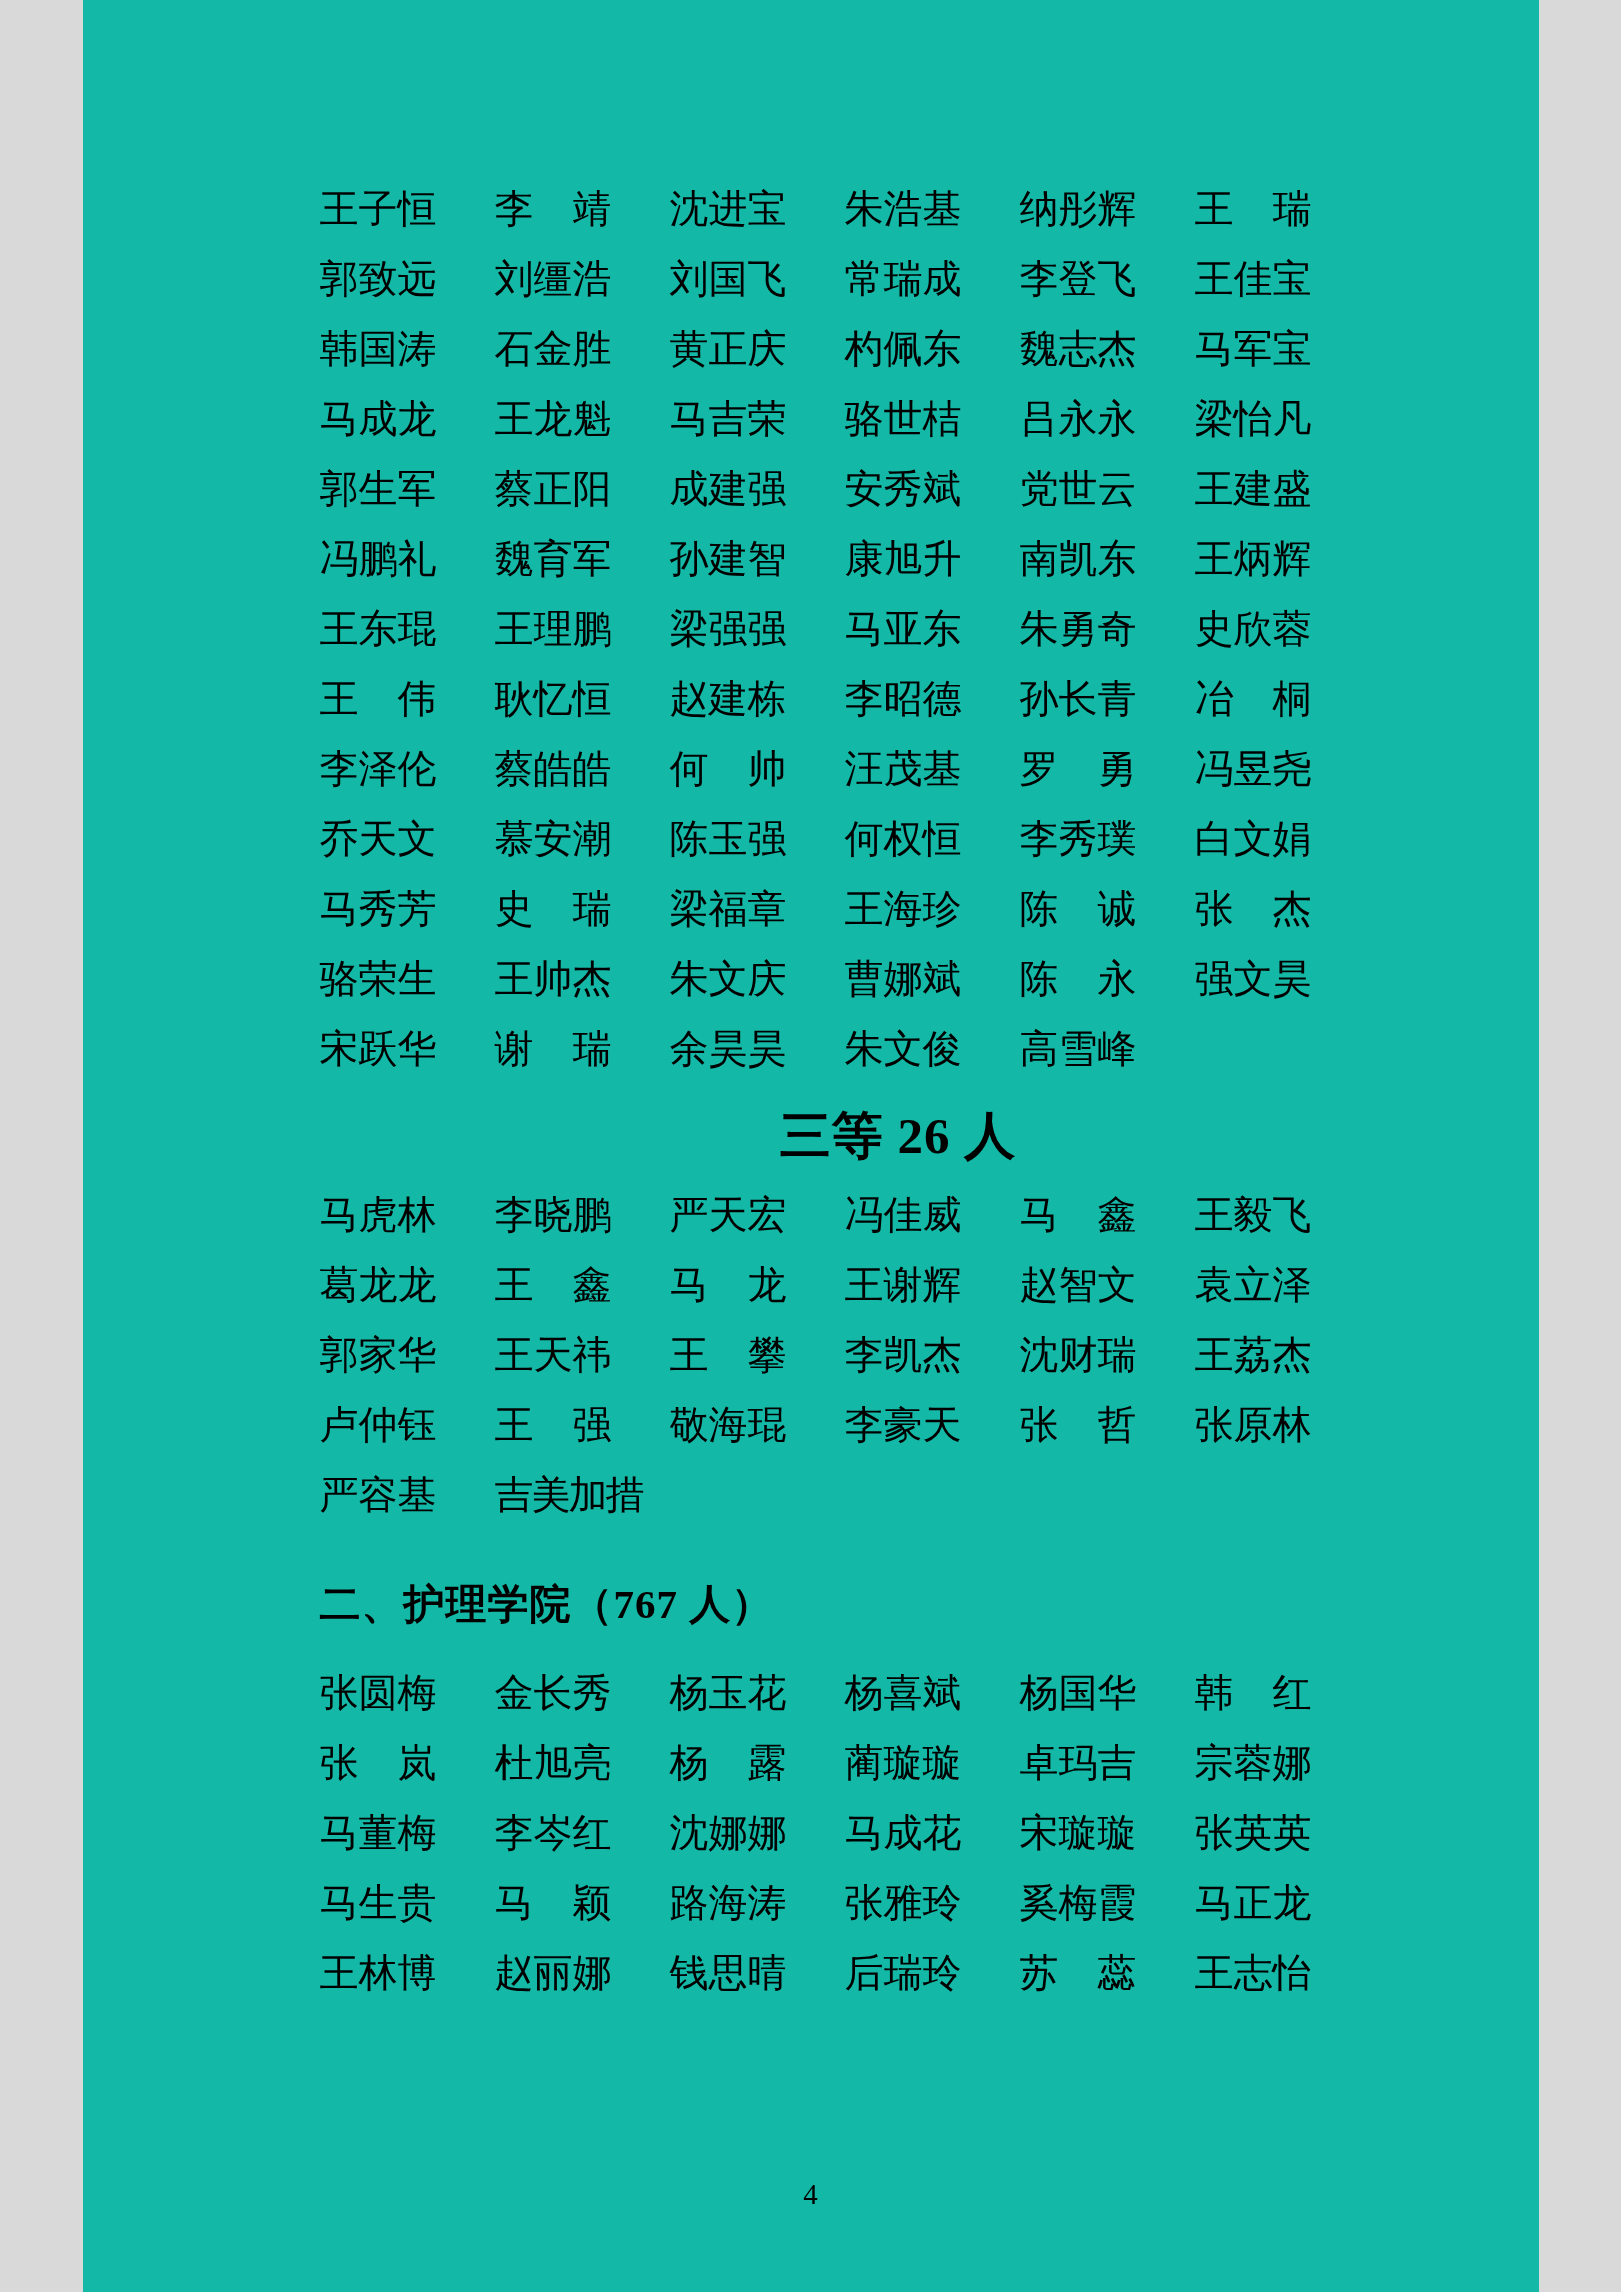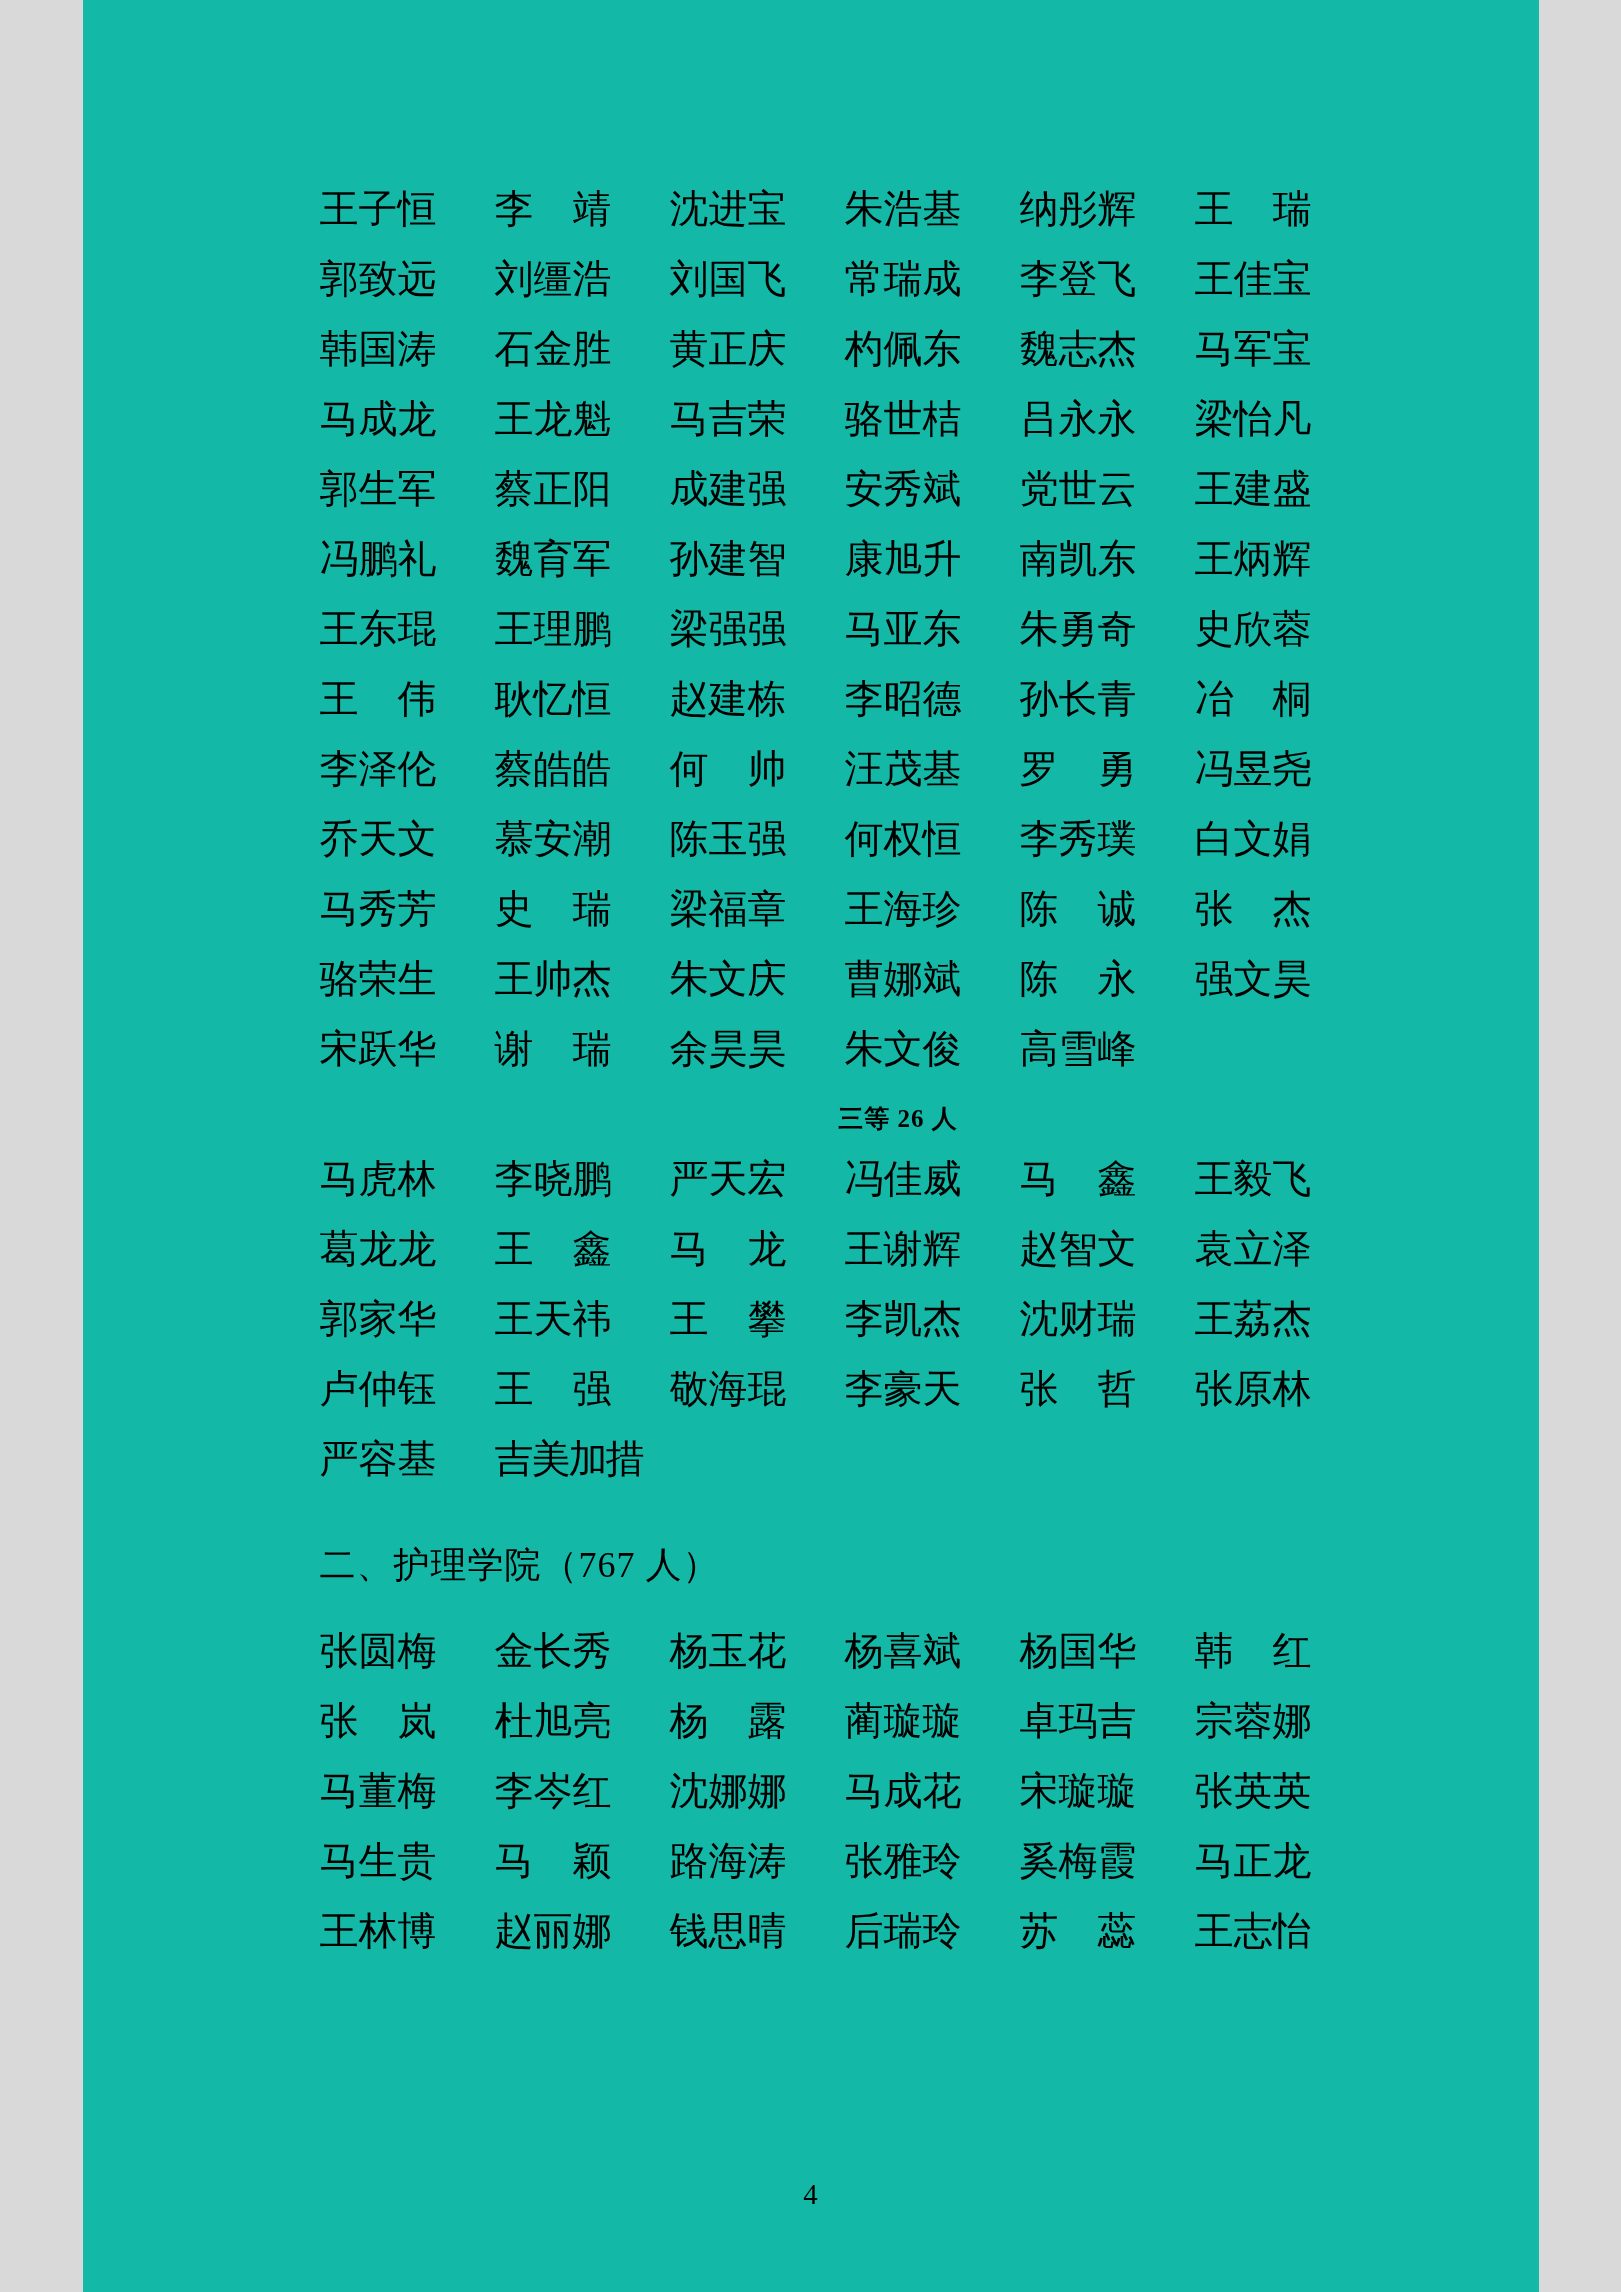--- a/index.html
+++ b/index.html
@@ -36,30 +36,30 @@
     line-height: 70px;
     font-size: 39px;
     color: #000;
     letter-spacing: 0px;
     white-space: nowrap;
     font-family: "Liberation Serif", "DejaVu Serif", serif;
   }
   .n4 { letter-spacing: -2px; }
 
   .section-heading {
-    font-size: 25px;
+    font-size: 51px;
     font-weight: bold;
     text-align: center;
     margin: 17.6px 0 9.8px 0;
     letter-spacing: 1px;
     font-family: "Liberation Serif", "DejaVu Serif", serif;
   }
   .college-heading {
-    font-size: 36px;
-    font-weight: normal;
+    font-size: 41px;
+    font-weight: bold;
     margin: 47px 0 25.5px 0;
     letter-spacing: 1px;
     font-family: "Liberation Serif", "DejaVu Serif", serif;
   }
   .block { margin-bottom: 0px; }
   .page-number {
     position: absolute;
     left: 0;
     right: 0;
     bottom: 82px;

